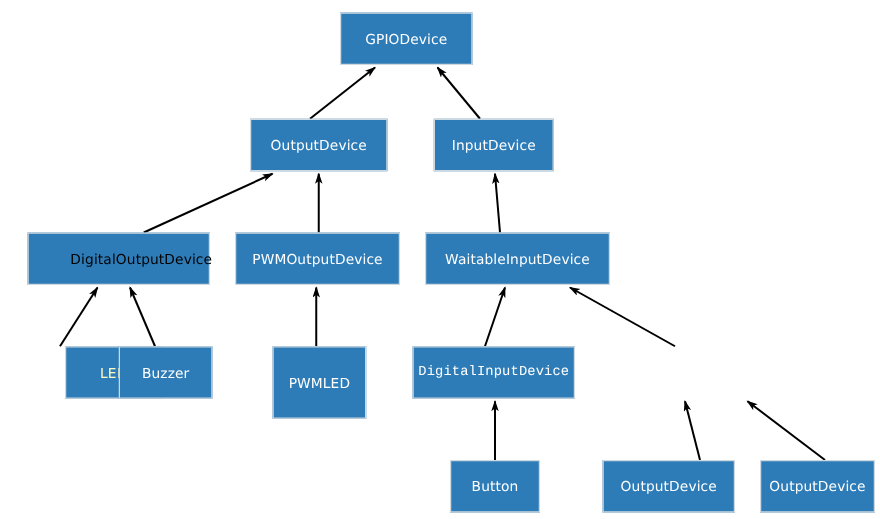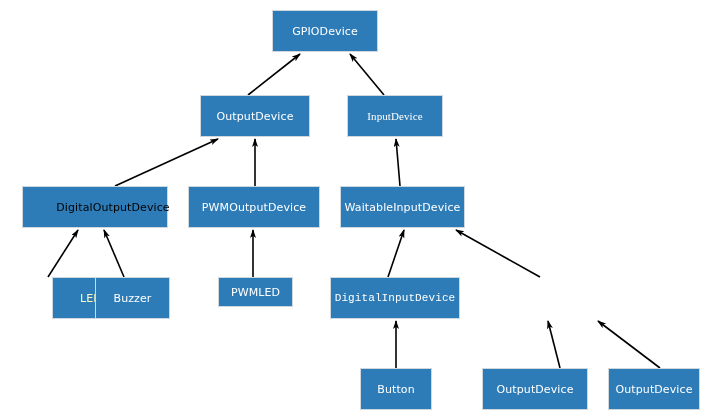--- a/index.html
+++ b/index.html
@@ -91,39 +91,39 @@
       <g>
         <line x1="660" y1="368" x2="598" y2="321" stroke="#000000" stroke-width="1.6" marker-end="url(#inherit-arrow)"></line>
       </g>
     </svg>
 <div class="uml-node" style="left: 272px; top: 10px; width: 106px; height: 42px; background: rgb(45, 124, 184); border-color: rgb(207, 216, 222); color: rgb(255, 255, 255);">
       <span class="uml-node-label">GPIODevice</span>
     </div>
     <div class="uml-node" style="left: 200px; top: 95px; width: 110px; height: 42px; background: rgb(45, 124, 184); border-color: rgb(207, 216, 222); color: rgb(255, 255, 255);">
       <span class="uml-node-label">OutputDevice</span>
     </div>
-    <div class="uml-node" style="left: 347px; top: 95px; width: 96px; height: 42px; background: rgb(45, 124, 184); border-color: rgb(207, 216, 222); color: rgb(255, 255, 255); font-family: Liberation Serif, serif;">
+    <div class="uml-node" style="left: 347px; top: 95px; width: 96px; height: 42px; background: rgb(45, 124, 184); border-color: rgb(207, 216, 222); color: rgb(255, 255, 255);">
       <span class="uml-node-label">InputDevice</span>
     </div>
     <div class="uml-node" style="left: 22px; top: 186px; width: 146px; height: 42px; background: rgb(45, 124, 184); border-color: rgb(207, 216, 222); color: #000000; padding-left: 36px;">
       <span class="uml-node-label">DigitalOutputDevice</span>
     </div>
     <div class="uml-node" style="left: 188px; top: 186px; width: 132px; height: 42px; background: rgb(45, 124, 184); border-color: rgb(207, 216, 222); color: rgb(255, 255, 255);">
       <span class="uml-node-label">PWMOutputDevice</span>
     </div>
-    <div class="uml-node" style="left: 340px; top: 186px; width: 125px; height: 42px; background: rgb(45, 124, 184); border-color: rgb(207, 216, 222); color: rgb(255, 255, 255);">
+    <div class="uml-node" style="left: 340px; top: 186px; width: 148px; height: 42px; background: rgb(45, 124, 184); border-color: rgb(207, 216, 222); color: rgb(255, 255, 255);">
       <span class="uml-node-label">WaitableInputDevice</span>
     </div>
     <div class="uml-node" style="left: 10px; top: 277px; width: 78px; height: 42px; background: rgb(45, 124, 184); border-color: rgb(207, 216, 222); color: #fef9c3; margin-left: 42px;">
       <span class="uml-node-label">LED</span>
     </div>
     <div class="uml-node" style="left: 95px; top: 277px; width: 75px; height: 42px; background: rgb(45, 124, 184); border-color: rgb(207, 216, 222); color: #ffffff;">
       <span class="uml-node-label">Buzzer</span>
     </div>
-    <div class="uml-node" style="left: 218px; top: 277px; width: 75px; height: 30px; background: rgb(45, 124, 184); border-color: rgb(207, 216, 222); color: rgb(255, 255, 255);">
+    <div class="uml-node" style="left: 218px; top: 277px; width: 75px; height: 58px; background: rgb(45, 124, 184); border-color: rgb(207, 216, 222); color: rgb(255, 255, 255);">
       <span class="uml-node-label">PWMLED</span>
     </div>
     <div class="uml-node" style="left: 330px; top: 277px; width: 130px; height: 42px; background: rgb(45, 124, 184); border-color: rgb(207, 216, 222); color: rgb(255, 255, 255); font-family: Liberation Mono, monospace;">
       <span class="uml-node-label">DigitalInputDevice</span>
     </div>
     <div class="uml-node" style="left: 360px; top: 368px; width: 72px; height: 42px; background: rgb(45, 124, 184); border-color: rgb(207, 216, 222); color: rgb(255, 255, 255);">
       <span class="uml-node-label">Button</span>
     </div>
     <div class="uml-node" style="left: 482px; top: 368px; width: 106px; height: 42px; background: rgb(45, 124, 184); border-color: rgb(207, 216, 222); color: rgb(255, 255, 255);">
       <span class="uml-node-label">OutputDevice</span>

